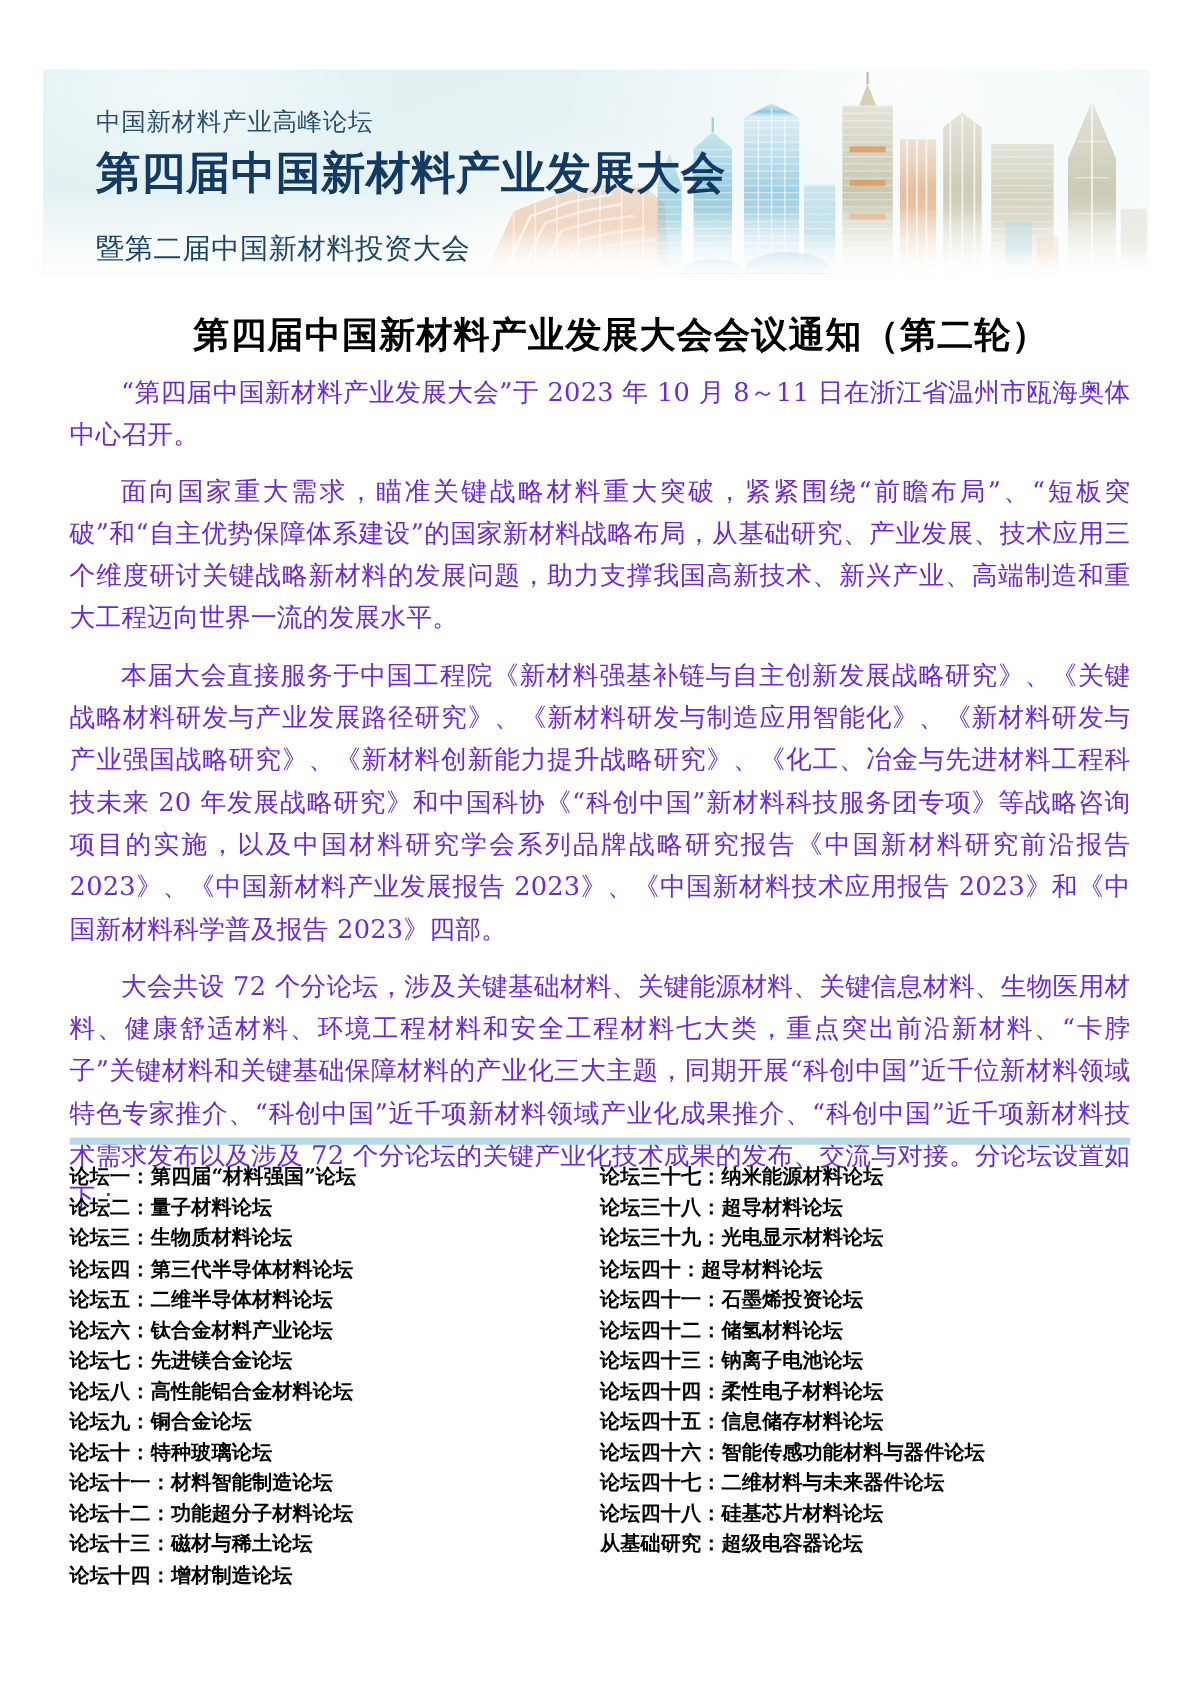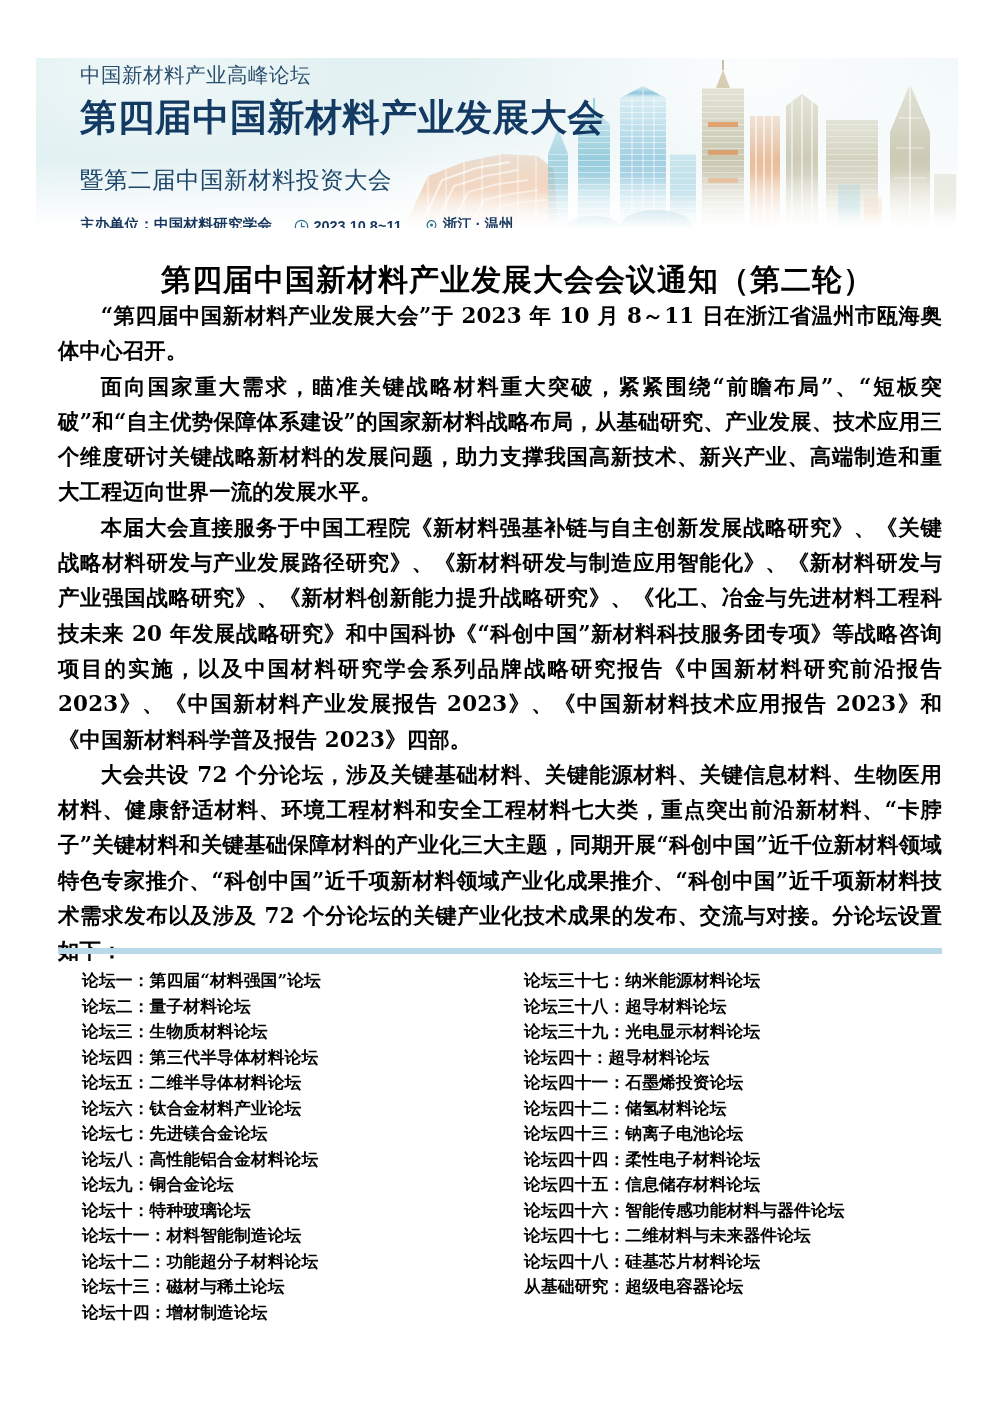--- a/index.html
+++ b/index.html
@@ -30,21 +30,21 @@
     position: absolute;
     inset: 0;
     background:
       radial-gradient(ellipse 420px 200px at 78% 8%, rgba(255,255,255,0.85), rgba(255,255,255,0) 70%),
       radial-gradient(ellipse 300px 160px at 52% 95%, rgba(255,255,255,0.9), rgba(255,255,255,0) 70%),
       radial-gradient(ellipse 260px 120px at 12% 10%, rgba(255,255,255,0.55), rgba(255,255,255,0) 75%);
   }
   .banner-text {
     position: absolute;
     left: 44px;
-    top: 5px;
+    top: 32px;
     z-index: 4;
     font-family: "Liberation Sans", "DejaVu Sans", sans-serif;
   }
   .banner-line1 {
     font-size: 20.5px;
     color: #2a4f6e;
     letter-spacing: 0.5px;
     line-height: 1.2;
     margin-bottom: 9px;
     white-space: nowrap;
@@ -115,24 +115,23 @@
     left: 58px;
     top: 298px;
     width: 884px;
   }
   .para {
     font-size: 21.4px;
     line-height: 35.3px;
     text-align: justify;
     text-justify: inter-ideograph;
     text-indent: 2em;
-    margin: 0 0 0 0;
+    margin: 12px 0 0 0;
     letter-spacing: 0.2px;
-    color: #000000;
-    font-weight: bold;
+    color: #6d28d9;
   }
 
   
   .divider {
     position: absolute;
     left: 58px;
     top: 948px;
     width: 884px;
     height: 6px;
     background: #b9d9e8;
@@ -142,21 +141,20 @@
   .forums {
     position: absolute;
     left: 58px;
     top: 968px;
     width: 884px;
     display: flex;
     gap: 0;
   }
   .forum-col {
     width: 442px;
-    margin-left: 24px;
   }
   .forum-item {
     font-family: "DejaVu Serif", "Liberation Serif", serif;
     font-weight: bold;
     font-size: 16.8px;
     line-height: 25.5px;
     color: #000;
     white-space: nowrap;
     letter-spacing: 0.1px;
   }

